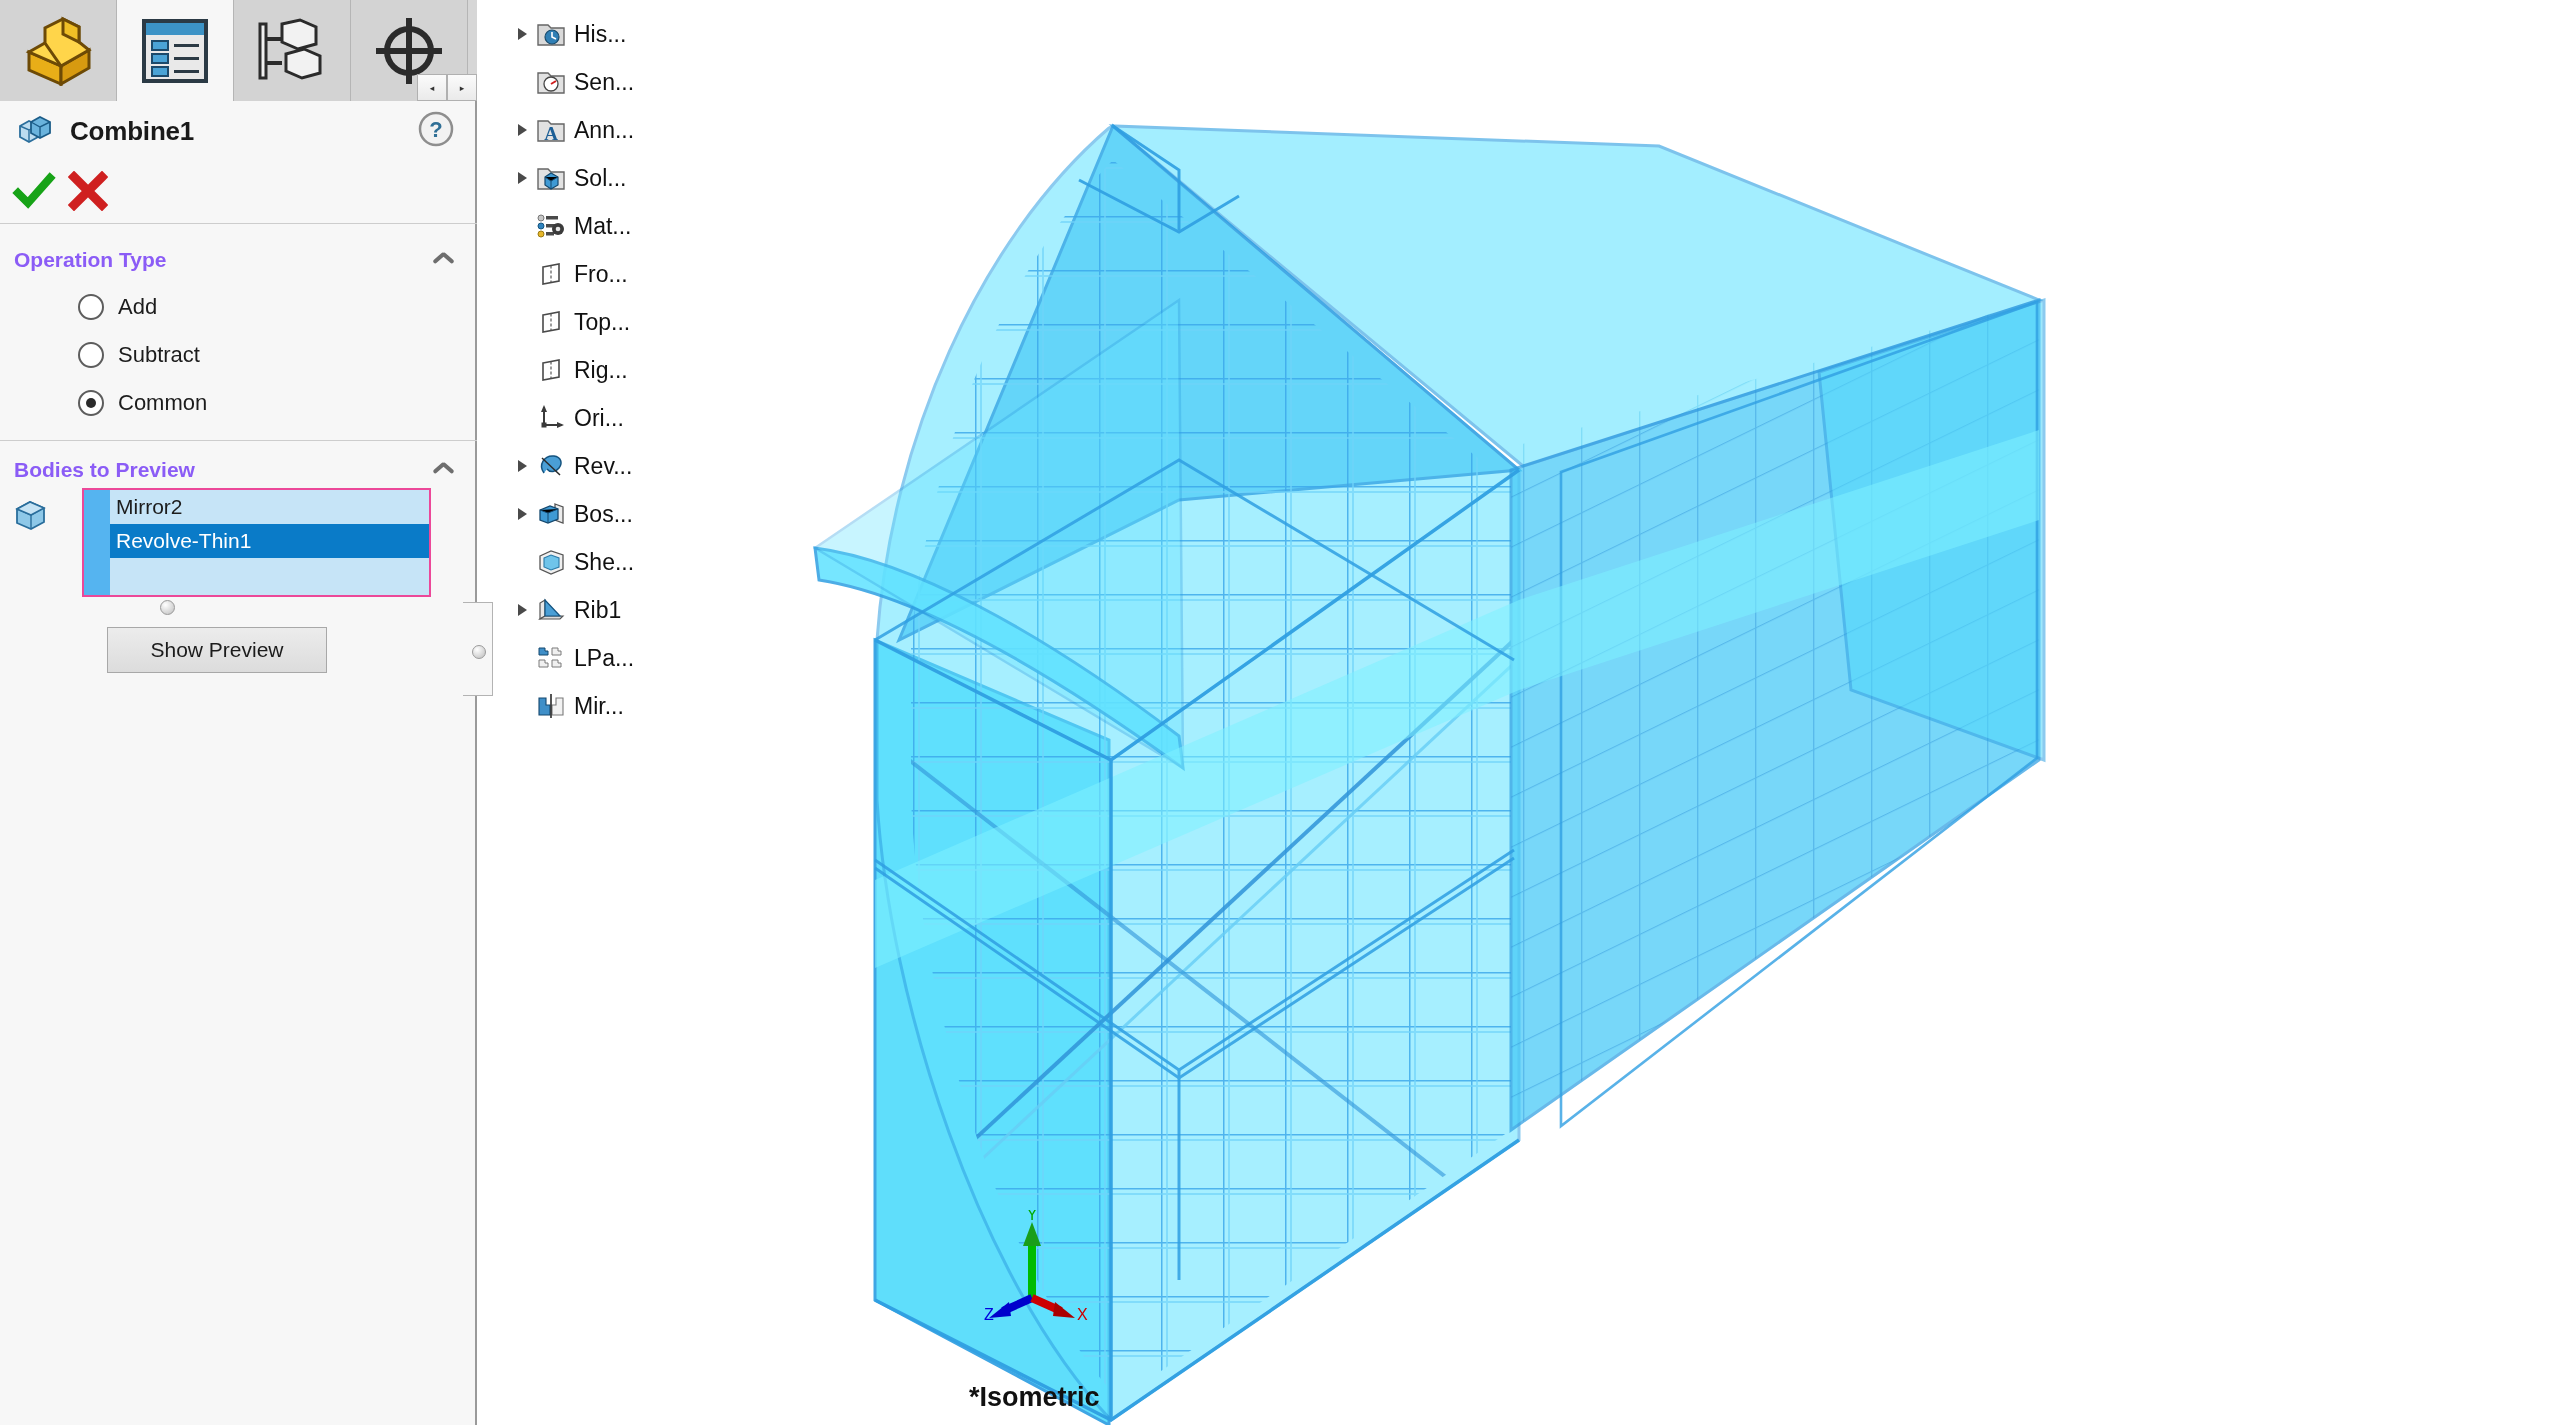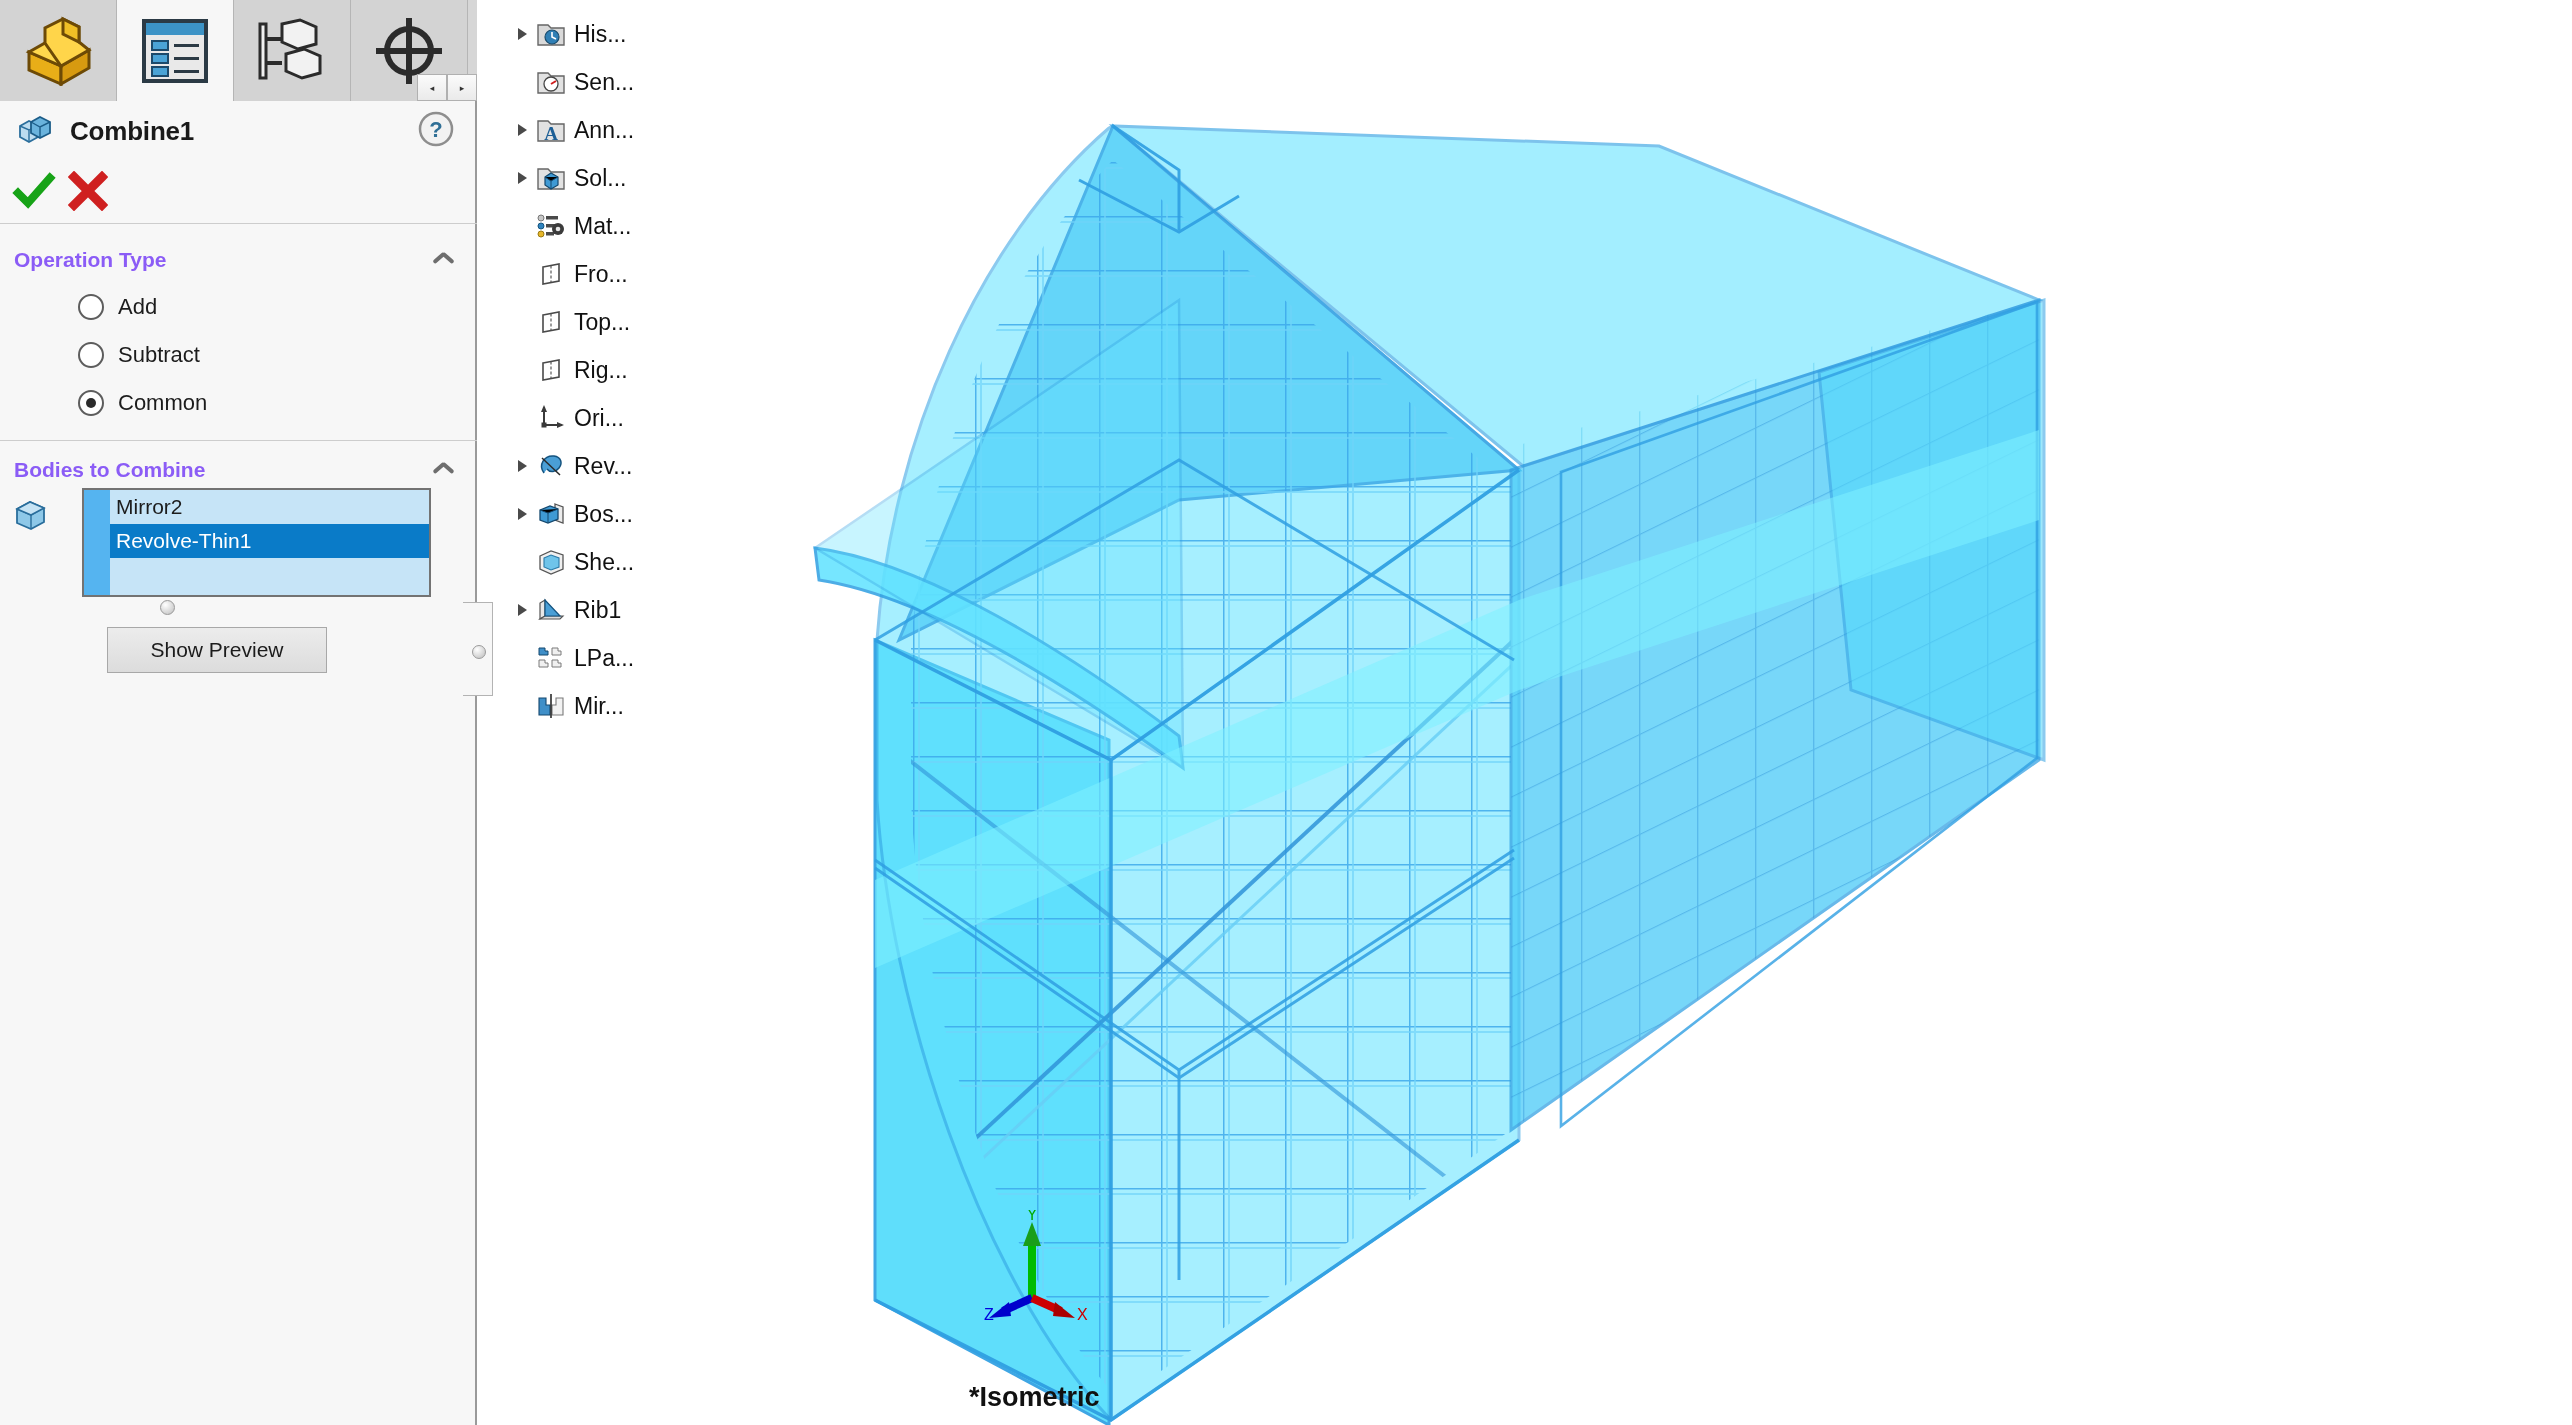--- a/index.html
+++ b/index.html
@@ -125,21 +125,21 @@
   }
 
   
   #sel-body-icon {
     position:absolute; left: 14px; top: 498px;
     width: 36px; height: 36px;
   }
   #sel-box {
     position: absolute; left: 82px; top: 488px;
     width: 349px; height: 109px;
-    border: 2px solid #737373;
+    border: 2px solid #ec4899;
     background: #c6e4f7;
     display: flex;
   }
   #sel-accent {
     width: 26px; height: 105px; background: #55b4f0; flex:none;
   }
   #sel-list { flex: 1; position: relative; }
   .sel-item {
     height: 34px; line-height: 34px;
     padding-left: 6px;
@@ -596,21 +596,21 @@
       <span class="radio-label">Subtract</span>
     </div>
     <div class="radio-row" style="top:386px;">
       <span class="radio checked"></span>
       <span class="radio-label">Common</span>
     </div>
 
     <div class="hr" style="top:440px;"></div>
 
     <div class="group-header" style="top:448px;">
-      <span class="group-title">Bodies to Combine</span>
+      <span class="group-title">Bodies to Preview</span>
       <span class="chevron"></span>
     </div>
 
     <svg id="sel-body-icon" viewBox="0 0 36 36">
       <path d="M3 11 L16 4 L30 10 L30 24 L17 31 L3 25 Z" fill="#8ec8e8" stroke="#2a6e9c" stroke-width="1.8"></path>
       <path d="M3 11 L17 17 L30 10 M17 17 L17 31" stroke="#2a6e9c" stroke-width="1.4" fill="none"></path>
       <path d="M3 11 L16 4 L30 10 L17 17 Z" fill="#c6e3f4" stroke="#2a6e9c" stroke-width="1.6"></path>
     </svg>
 
     <div id="sel-box">

